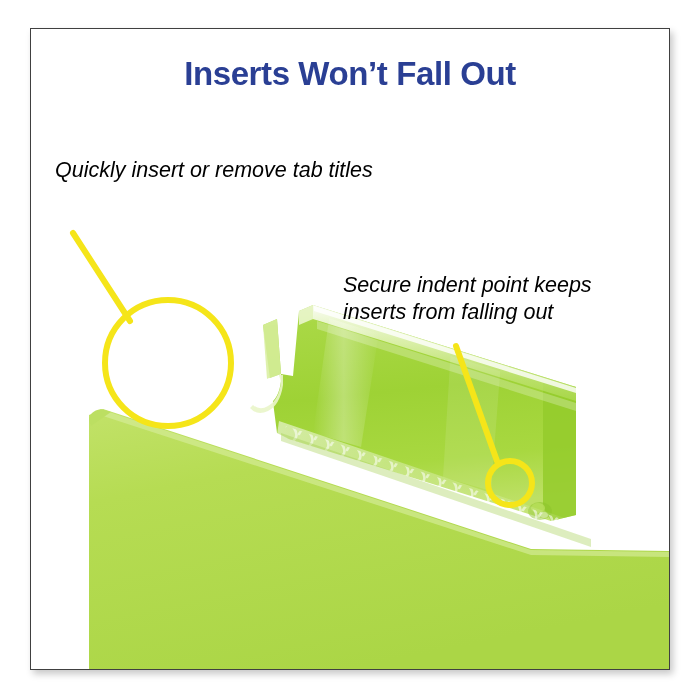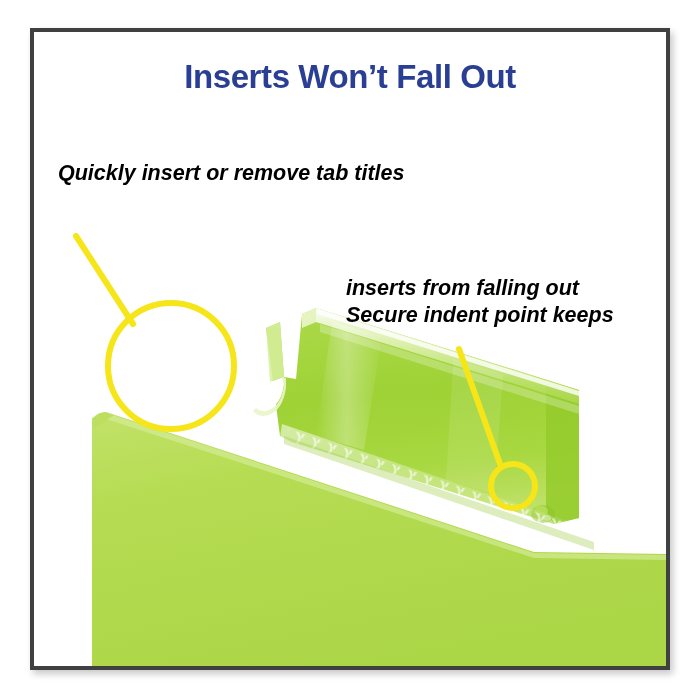--- a/index.html
+++ b/index.html
@@ -22,21 +22,21 @@
   }
 
   
   #canvas {
     position: absolute;
     left: 30px;
     top: 28px;
     width: 640px;
     height: 642px;
     background: #ffffff;
-    border: 4px solid #404040;
+    border: 1px solid #404040;
     box-sizing: border-box;
     box-shadow: 3px 4px 7px rgba(0,0,0,0.22);
     overflow: hidden;
   }
 
   
   #headline {
     position: absolute;
     left: 0;
     top: 26px;
@@ -48,21 +48,21 @@
     letter-spacing: -0.4px;
     color: #2a3f94;
     white-space: nowrap;
   }
 
   
   .caption {
     position: absolute;
     font-family: "Liberation Sans", sans-serif;
     font-style: italic;
-    font-weight: bold;
+    font-weight: normal;
     font-size: 21.5px;
     line-height: 27px;
     color: #000000;
     white-space: nowrap;
   }
   #caption-left  { left: 24px;  top: 128px; text-align: left; }
   #caption-right { left: 312px; top: 243px; text-align: left; }
 
   
   #photo {
@@ -242,22 +242,22 @@
       </svg>
     </div>
 
     <div id="headline">Inserts Won’t Fall Out</div>
 
     <div id="caption-left" class="caption">
       <div>Quickly insert or remove tab titles</div>
     </div>
 
     <div id="caption-right" class="caption">
+      <div>Secure indent point keeps</div>
       <div>inserts from falling out</div>
-      <div>Secure indent point keeps</div>
     </div>
 
     <div id="annot">
       <svg viewBox="0 0 638 640" xmlns="http://www.w3.org/2000/svg" aria-hidden="true">
         <g stroke="#f5e519" fill="none" stroke-linecap="round">
 
           <line x1="42" y1="204" x2="99" y2="292" stroke-width="6"></line>
           <circle cx="137" cy="334" r="63" stroke-width="6"></circle>
 
           <line x1="425" y1="317" x2="466" y2="432" stroke-width="6"></line>

